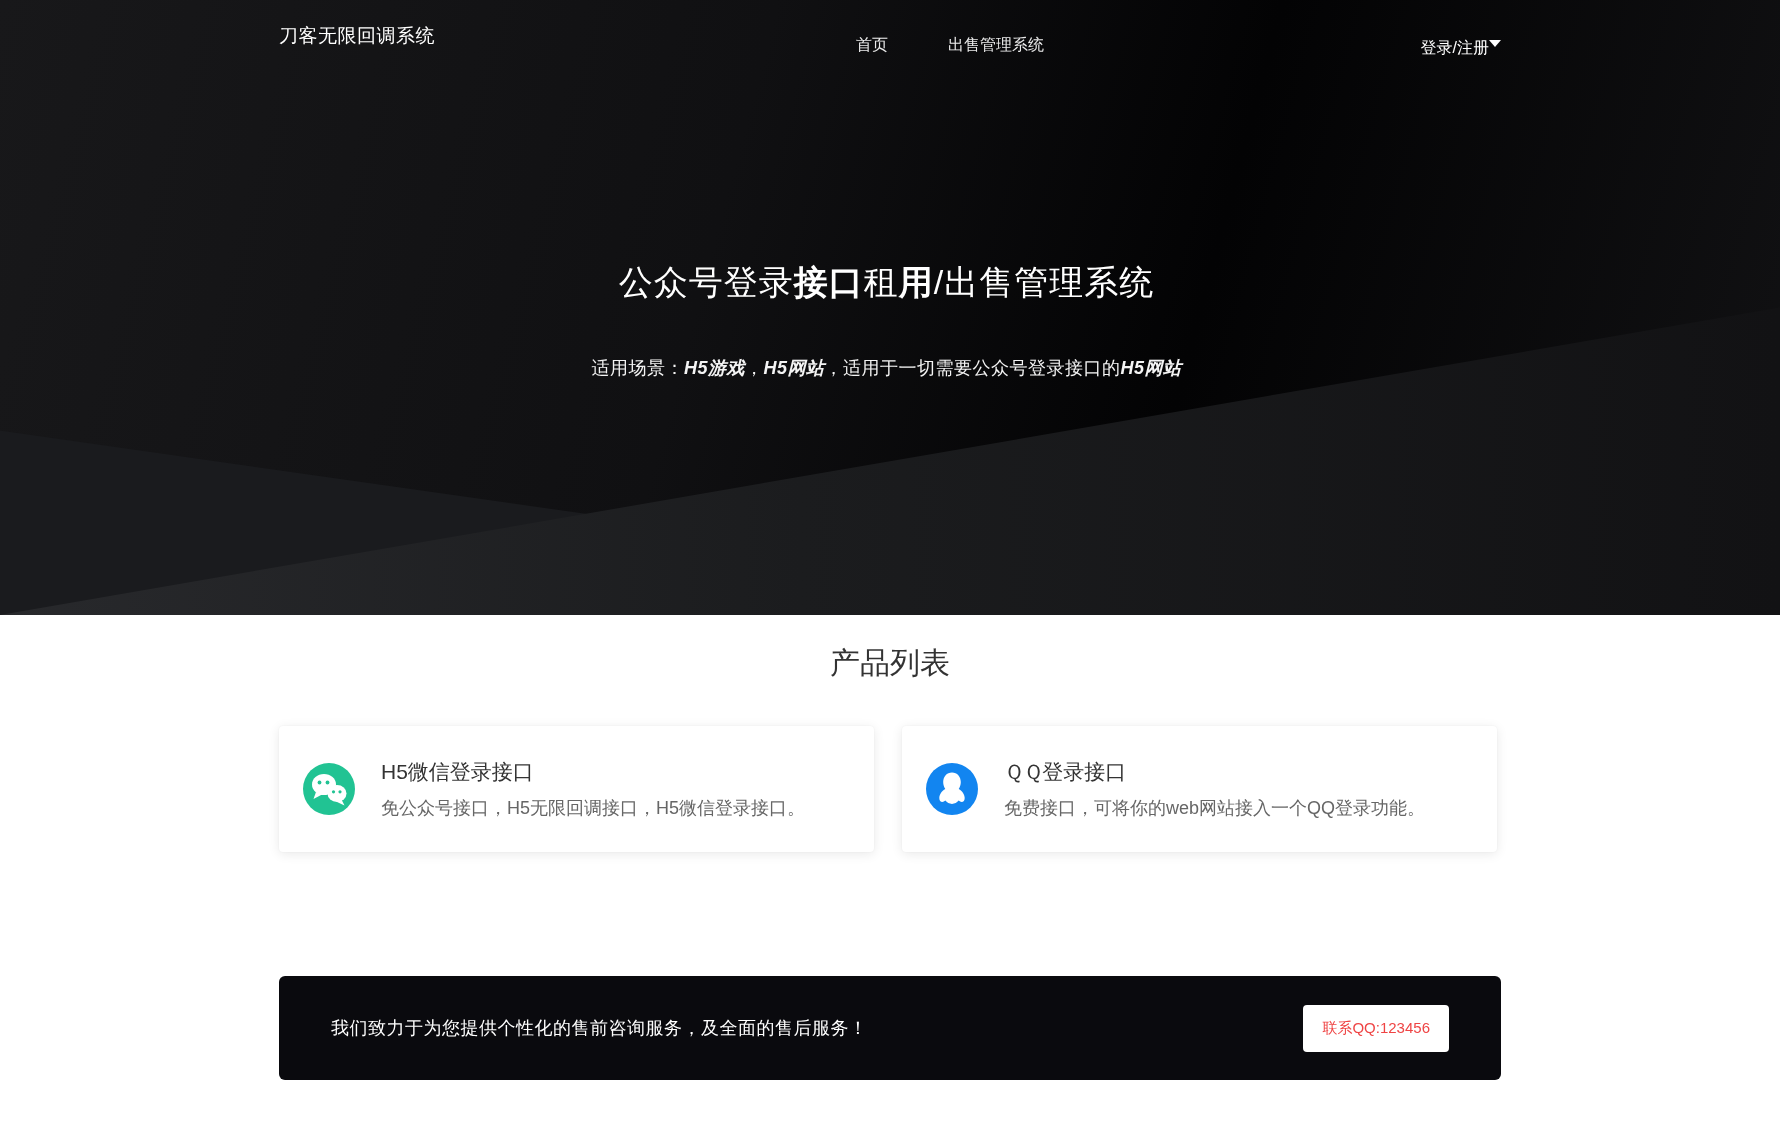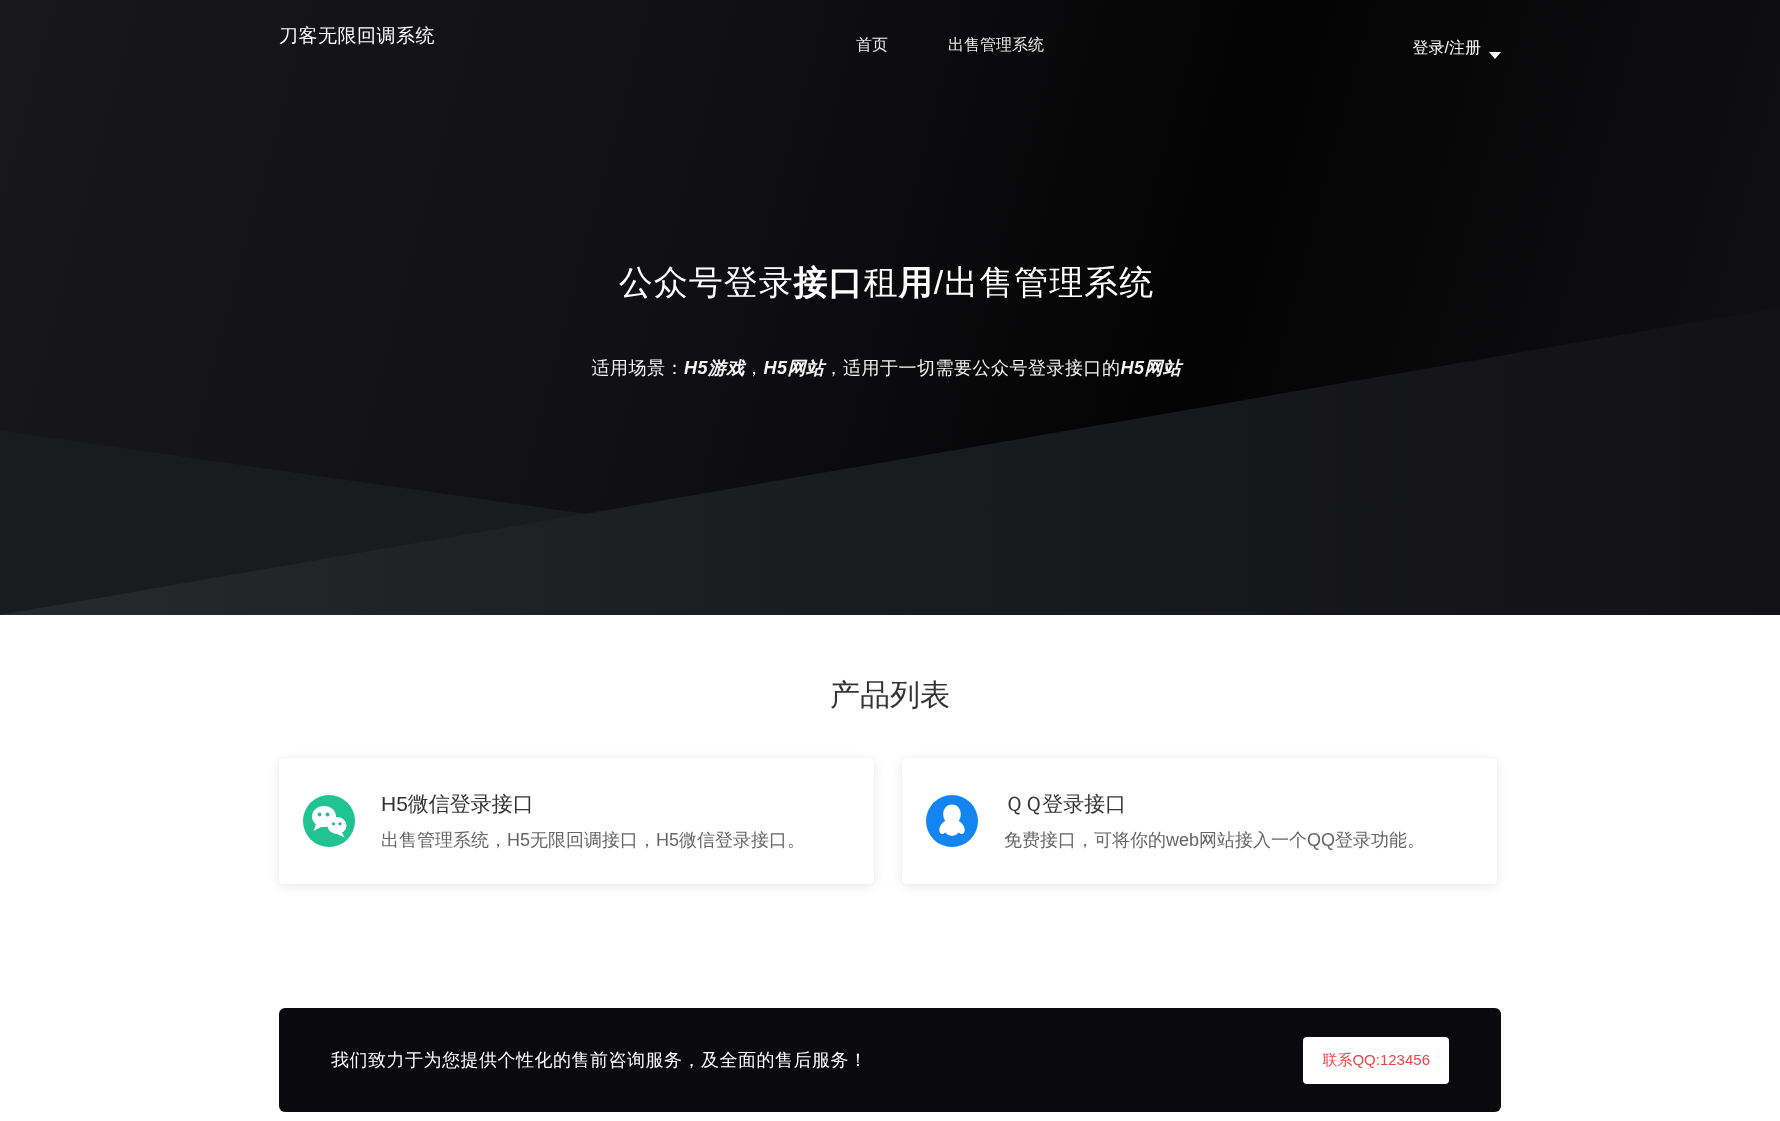--- a/index.html
+++ b/index.html
@@ -57,22 +57,22 @@
     margin-top:19px;
   }
   .nav-item {
     color:rgba(255,255,255,.92);
     font-size:16px;
     cursor:pointer;
   }
   .account {
     margin-left:auto;
     display:flex;
-    align-items:flex-end;
-    gap:8px;
+    align-items:flex-start;
+    gap:0;
     color:#fff;
     font-size:16px;
     cursor:pointer;
     margin-top:24px;
   }
   .caret {
     width:0; height:0;
     border-left:6px solid transparent;
     border-right:6px solid transparent;
     border-top:7px solid #fff;
@@ -96,21 +96,21 @@
   .hero-subtitle {
     margin-top:50px;
     font-size:18px;
     font-weight:400;
     color:#f4f4f4;
     letter-spacing:.5px;
   }
   .hero-subtitle b { font-weight:700;font-style:italic; }
 
   
-  .products { padding-top:60px; }
+  .products { padding-top:28px; }
   .section-heading {
     text-align:center;
     font-size:30px;
     font-weight:400;
     color:#333;
   }
   .cards {
     display:flex;
     gap:28px;
     margin-top:42px;
@@ -212,21 +212,21 @@
           <circle cx="16.5" cy="19.5" r="1.9" fill="#21c393"></circle>
           <circle cx="24.5" cy="19.5" r="1.9" fill="#21c393"></circle>
           <ellipse cx="34" cy="30.5" rx="9.5" ry="8.5" fill="#ffffff"></ellipse>
           <polygon points="38.5,36.5 41.5,42.5 33,38.5" fill="#ffffff"></polygon>
           <circle cx="30.5" cy="28.8" r="1.6" fill="#21c393"></circle>
           <circle cx="37" cy="28.8" r="1.6" fill="#21c393"></circle>
         </svg>
       </div>
       <div class="card-text">
         <div class="card-title">H5微信登录接口</div>
-        <div class="card-desc">出售管理系统，H5无限回调接口，H5微信登录接口。</div>
+        <div class="card-desc">免公众号接口，H5无限回调接口，H5微信登录接口。</div>
       </div>
     </div>
 
     <div class="card">
       <div class="card-icon" style="background-color: rgb(18, 133, 240);">
         <svg viewBox="0 0 52 52">
           <path fill="#ffffff" d="M26 9.5c-5.2 0-8.8 4.2-8.8 9.6 0 2.7.8 5.1 2.1 6.9-3.6 2.1-6 5.6-6 9 0 2.4 1.3 4 3 4 1.1 0 2.1-.6 3-1.4 1.6 2 4.1 3.3 6.7 3.3s5.1-1.3 6.7-3.3c.9.8 1.9 1.4 3 1.4 1.7 0 3-1.6 3-4 0-3.4-2.4-6.9-6-9 1.3-1.8 2.1-4.2 2.1-6.9 0-5.4-3.6-9.6-8.8-9.6z"></path>
         </svg>
       </div>
       <div class="card-text">

